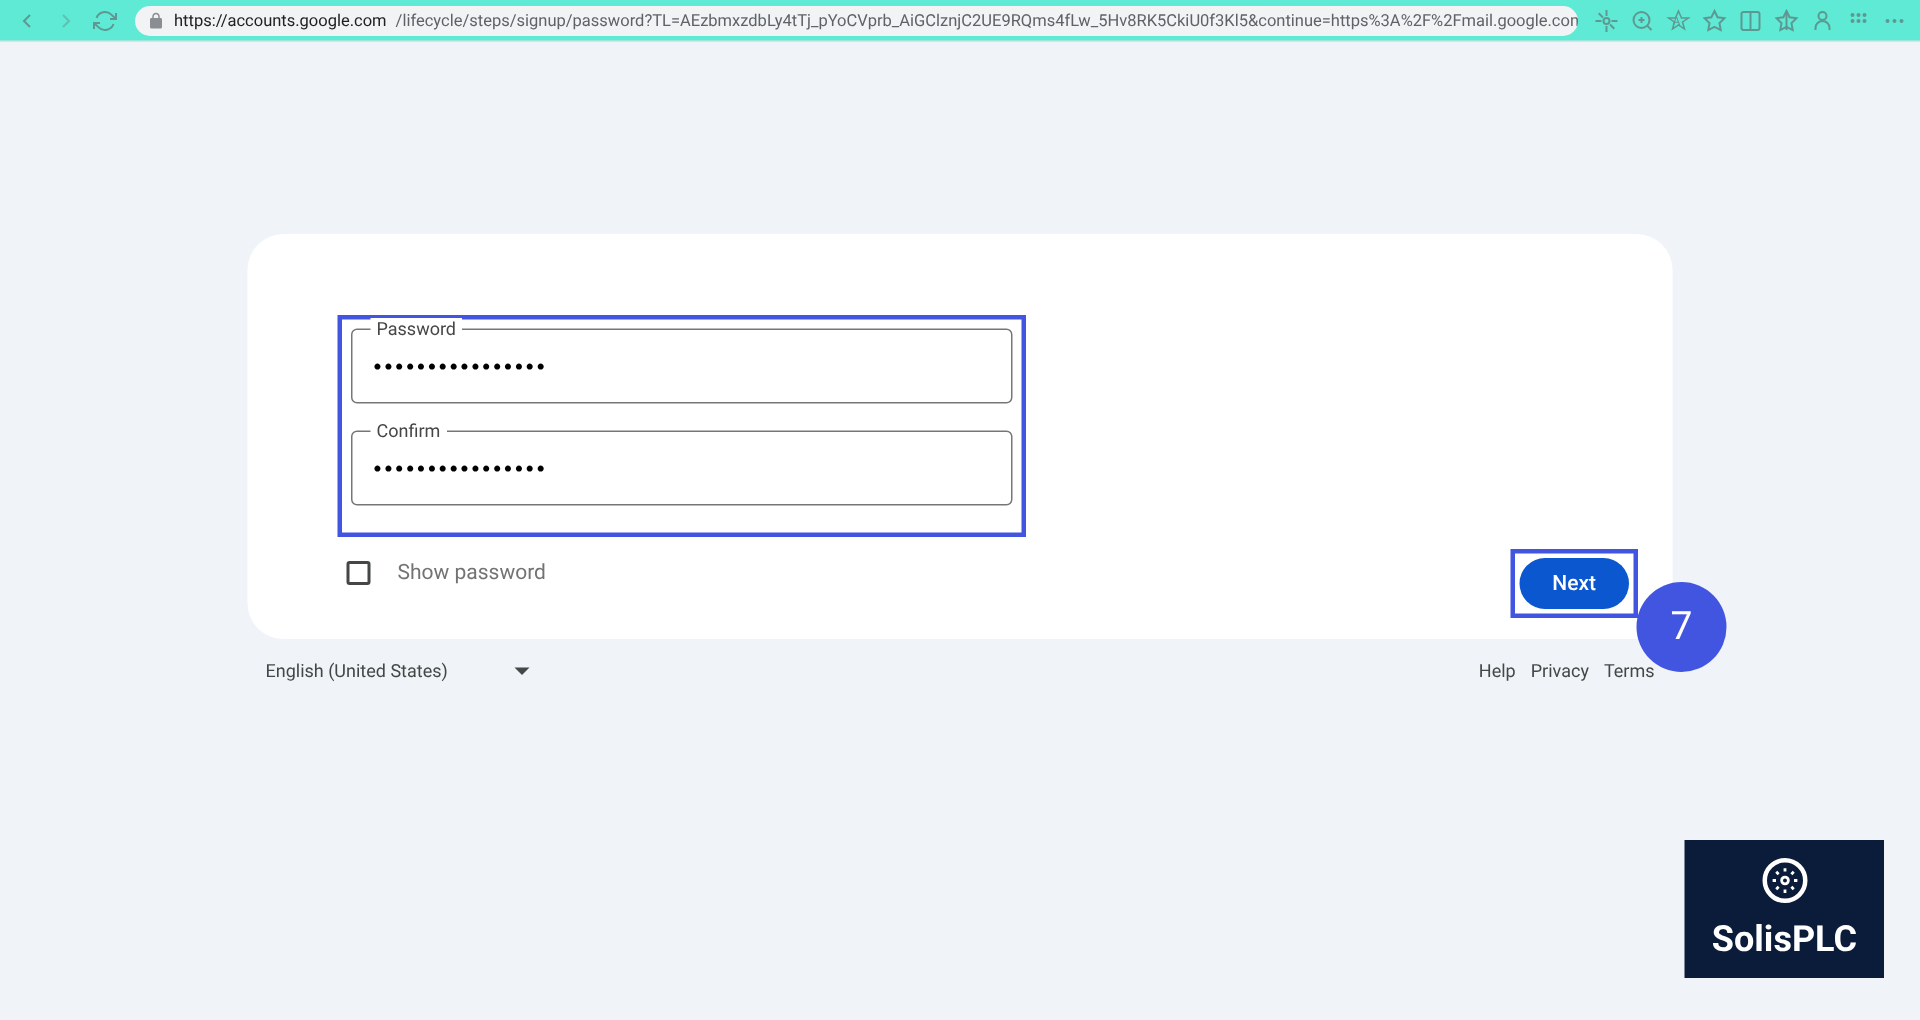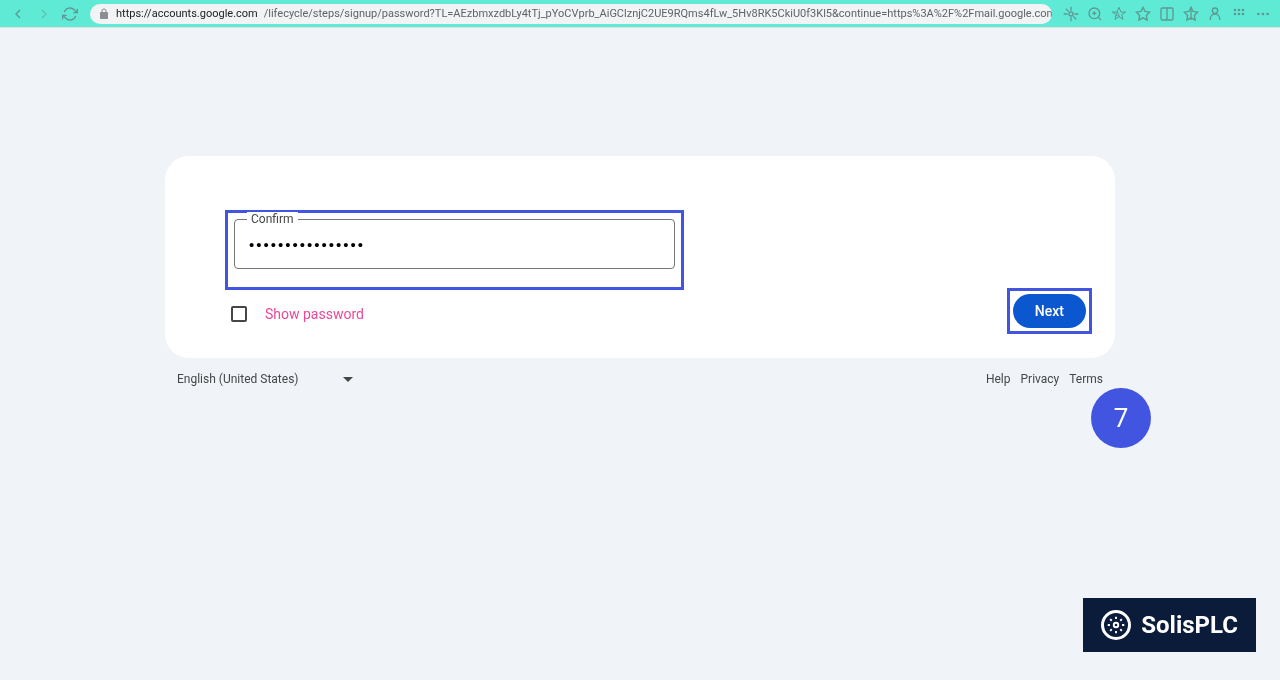--- a/index.html
+++ b/index.html
@@ -143,27 +143,27 @@
     }
     .show-pw .checkbox {
       width: 16px;
       height: 16px;
       border: 2px solid #444746;
       border-radius: 2px;
       cursor: pointer;
     }
     .show-pw .cb-label {
       font-size: 14px;
-      color: #ec4899;
+      color: #737373;
     }
     
     .next-highlight {
       position: absolute;
       right: 23px;
-      bottom: 24px;
+      bottom: 14px;
       border: 3px solid #4255e1;
       padding: 3px;
     }
     .next-btn {
       background: #0b57d0;
       color: #fff;
       border: none;
       border-radius: 20px;
       padding: 9px 22px;
       font-size: 14px;
@@ -221,20 +221,21 @@
       bottom: 28px;
       right: 24px;
       background: #0b1b3a;
       color: #fff;
       padding: 12px 18px;
       display: flex;
       align-items: center;
       gap: 10px;
       font-size: 24px;
       font-weight: 700;
+      flex-direction: column;
     }
     .watermark .gear {
       width: 30px;
       height: 30px;
       border: 3px solid #fff;
       border-radius: 50%;
       display: flex;
       align-items: center;
       justify-content: center;
     }
@@ -326,20 +327,24 @@
         <circle cx="19" cy="12" r="2"></circle>
       </svg>
     </div>
 </div>
 
 <div class="card">
 
   <div class="right-col">
     <div class="input-highlight">
       <div class="text-field">
+        <span class="label">Password</span>
+        <input type="password" value="••••••••••••••••" style="">
+      </div>
+      <div class="text-field">
         <span class="label">Confirm</span>
         <input type="password" value="••••••••••••••••" style="">
       </div>
     </div>
 
     <div class="show-pw">
       <div class="checkbox"></div>
       <span class="cb-label">Show password</span>
     </div>
   </div>

